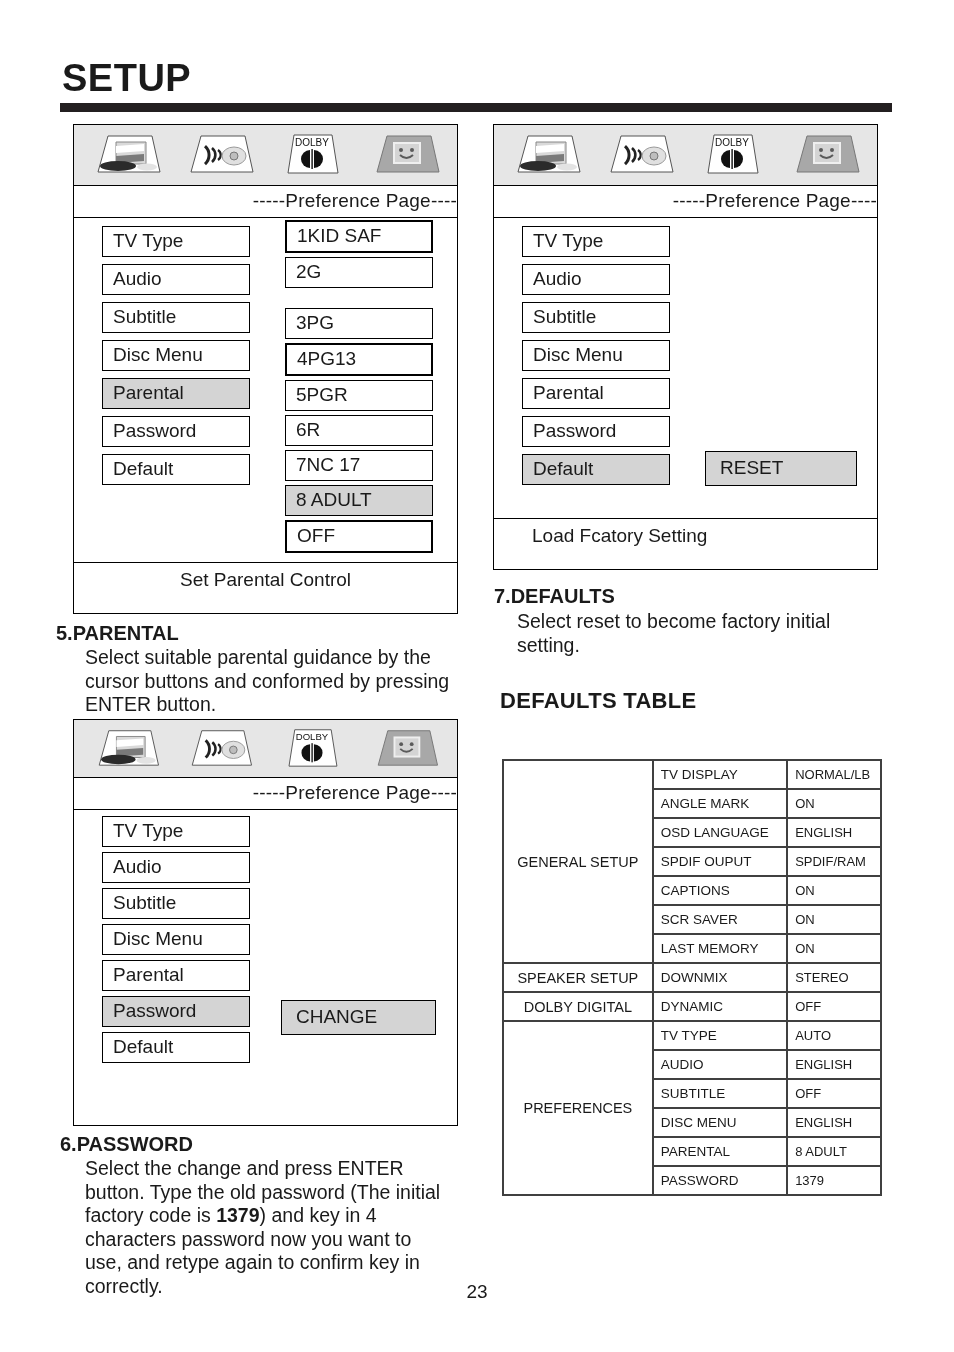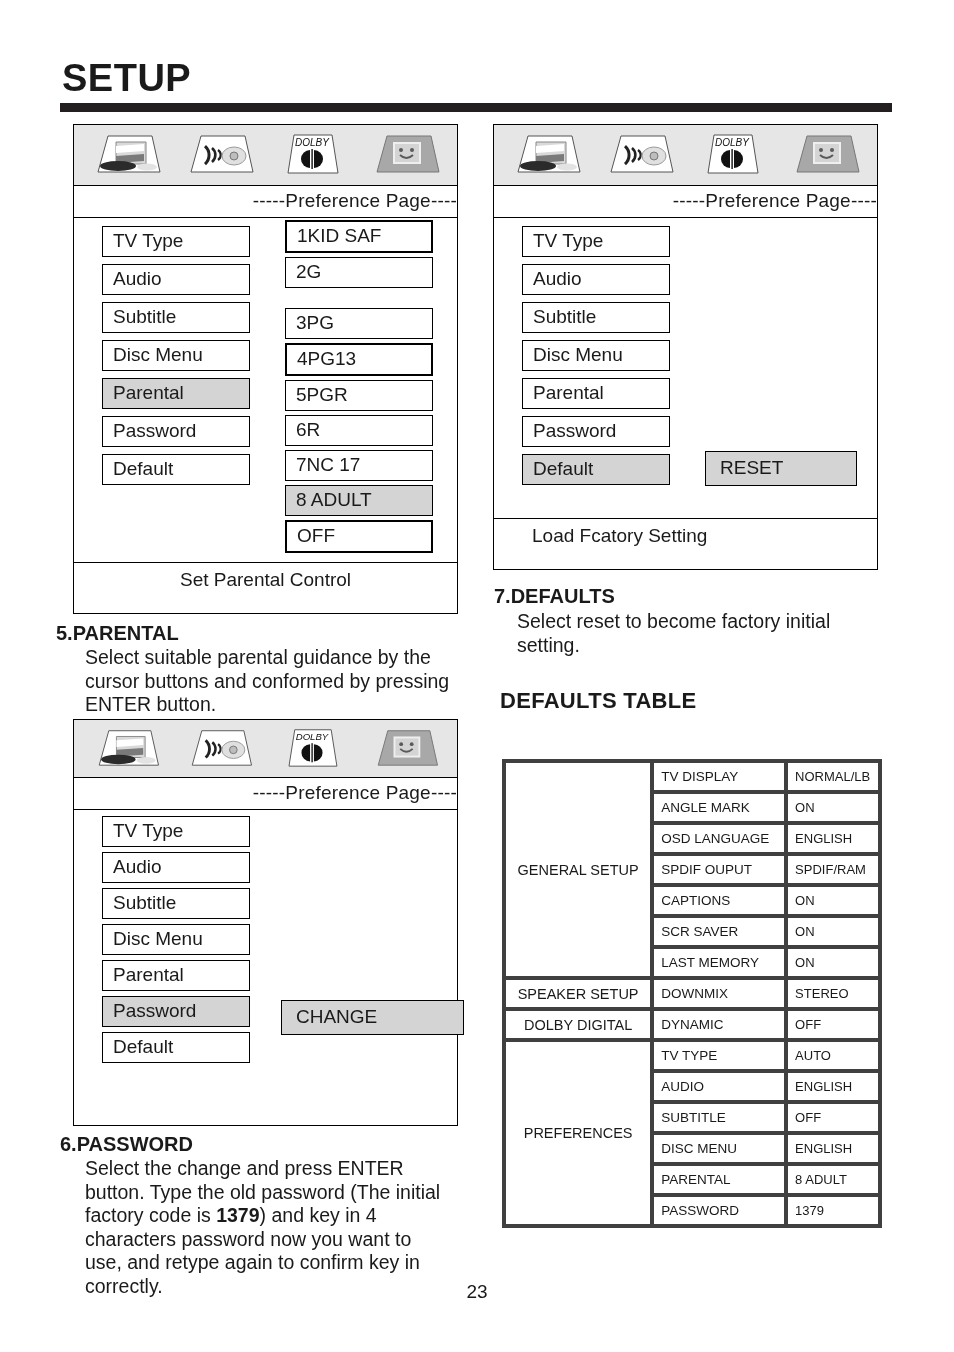--- a/index.html
+++ b/index.html
@@ -29,21 +29,20 @@
     border:1.5px solid #000;
     background:#fff;
   }
   .osd-iconbar {
     background:#e6e6e6;
     border-bottom:1.5px solid #000;
     display:flex;
     align-items:center;
     justify-content:space-around;
     padding:4px 6px;
-    font-style:italic;
   }
   .osd-title {
     border-bottom:1.5px solid #000;
     text-align:right;
     font-size:19px;
     padding:4px 0 5px 0;
     letter-spacing:0.2px;
   }
   .osd-body { position:relative; }
   .osd-footer {
@@ -92,21 +91,21 @@
   
   #defaults-table {
     position:absolute;
     left:502px; top:759px;
     width:380px;
     border-collapse:collapse;
     font-size:12.5px;
     color:#1a1a1a;
   }
   #defaults-table td {
-    border:4px solid #404040;
+    border:2px solid #404040;
     padding:6px 7px;
     vertical-align:middle;
     white-space:nowrap;
   }
   #defaults-table td.grp {
     width:151px;
     text-align:center;
     font-size:14.5px;
     padding:4px 2px;
   }
@@ -300,21 +299,21 @@
   <div class="osd-body" style="height:272px;">
     <div class="col-left" style="width:148px; top:6px;">
       <div class="mitem" style="margin-bottom:5px;">TV Type</div>
       <div class="mitem" style="margin-bottom:5px;">Audio</div>
       <div class="mitem" style="margin-bottom:5px;">Subtitle</div>
       <div class="mitem" style="margin-bottom:5px;">Disc Menu</div>
       <div class="mitem" style="margin-bottom:5px;">Parental</div>
       <div class="mitem sel" style="margin-bottom:5px;">Password</div>
       <div class="mitem">Default</div>
     </div>
-    <div class="col-right" style="left:207px; top:190px; width:183px;">
+    <div class="col-right" style="left:207px; top:190px; width:155px;">
       <div class="mitem sel" style="padding:5px 0 6px 14px;">CHANGE</div>
     </div>
   </div>
 </div>
 
 <div class="sec-head" style="left:60px; top:1133px;">6.PASSWORD</div>
 <div class="sec-body" style="left:85px; top:1157px; width:368px;"><span>Select the change and press ENTER button.  Type the old password (The initial factory code is </span><b>1379</b><span>) and key in 4 characters password now you want to use, and retype again to confirm key in correctly.</span></div>
 
 <div class="sec-head" style="left:494px; top:585px;">7.DEFAULTS</div>
 <div class="sec-body" style="left:517px; top:610px; width:375px;">Select reset to become factory initial setting.</div>

